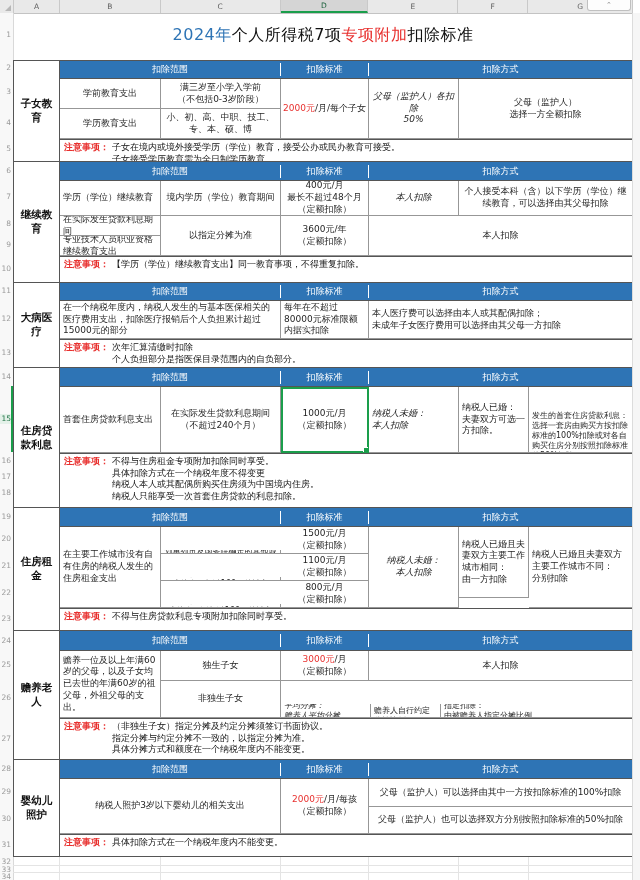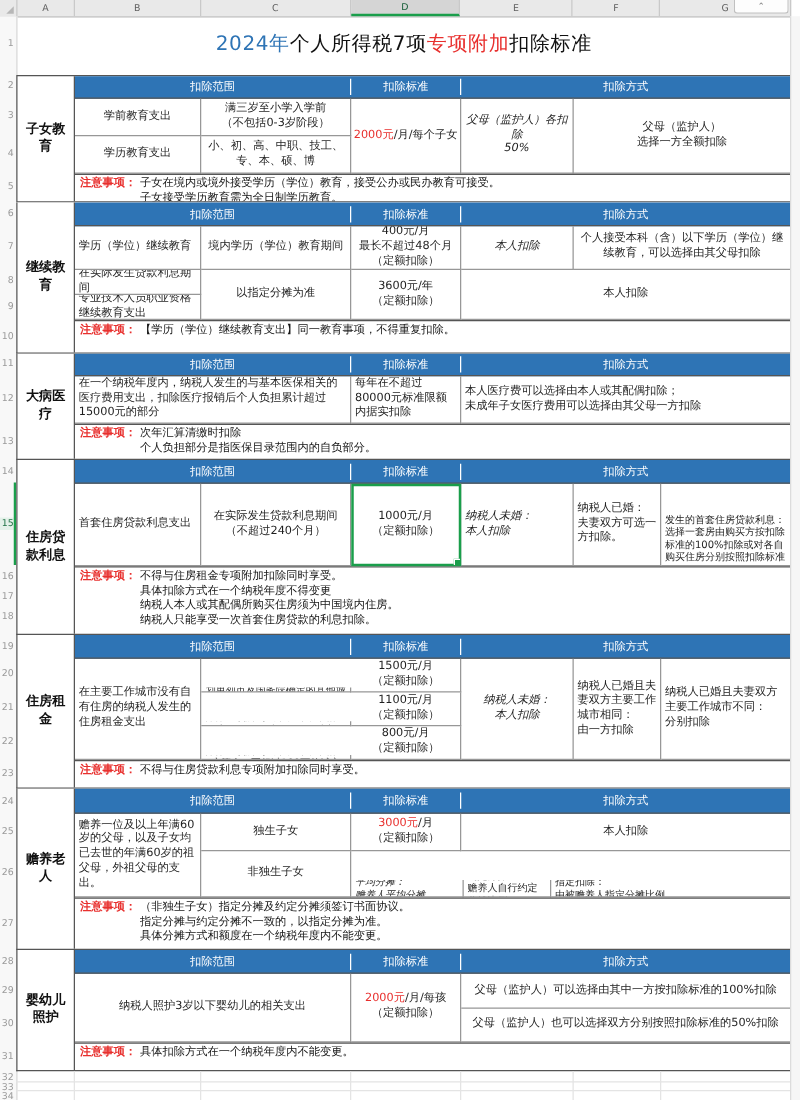--- a/index.html
+++ b/index.html
@@ -268,21 +268,21 @@
 （定额扣除）</div>
             </div>
             <div class="flexrow" style="height:27px">
               <div class="c w-c sm">除第一项所列城市以外，市辖区户籍人口不超过100万的城市</div>
               <div class="c w-d">800元/月
 （定额扣除）</div>
             </div>
           </div>
           <div class="c w-e" style="height:81px">纳税人未婚：
 本人扣除</div>
-          <div class="c w-f al" style="height:81px">纳税人已婚且夫妻双方主要工作城市相同：
+          <div class="c w-f al" style="height:71px">纳税人已婚且夫妻双方主要工作城市相同：
 由一方扣除</div>
           <div class="c w-g al last" style="height:81px">纳税人已婚且夫妻双方主要工作城市不同：
 分别扣除</div>
         </div>
         <div class="note">
           <span class="nlab">注意事项：</span>
           <span class="ntext">不得与住房贷款利息专项附加扣除同时享受。</span>
         </div>
       </div>
     </div>

